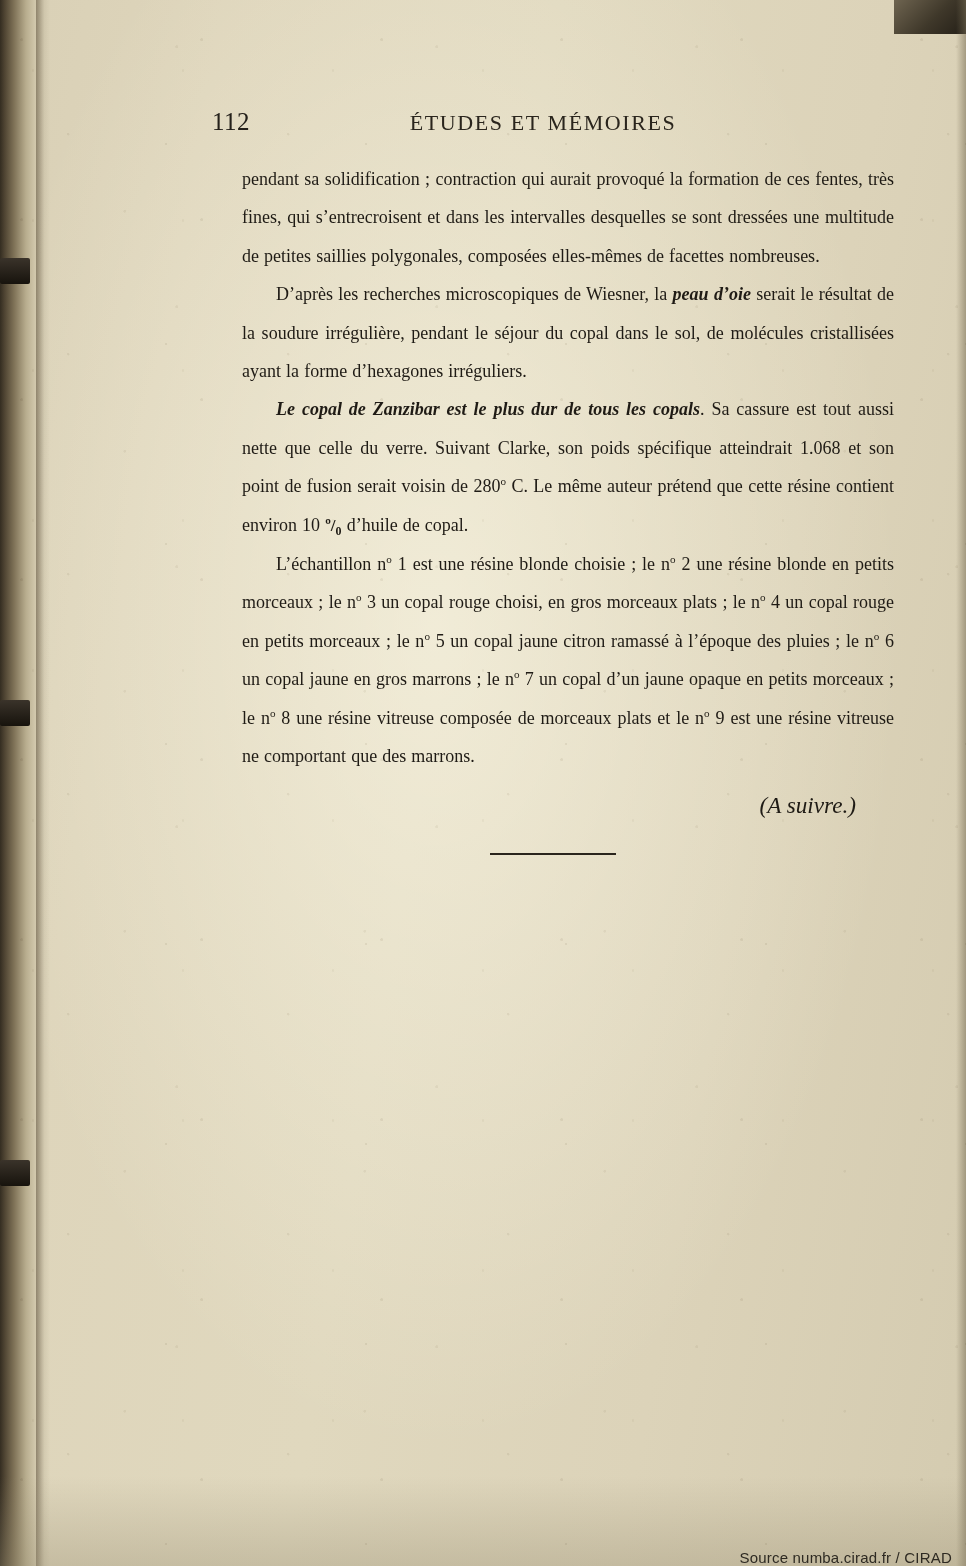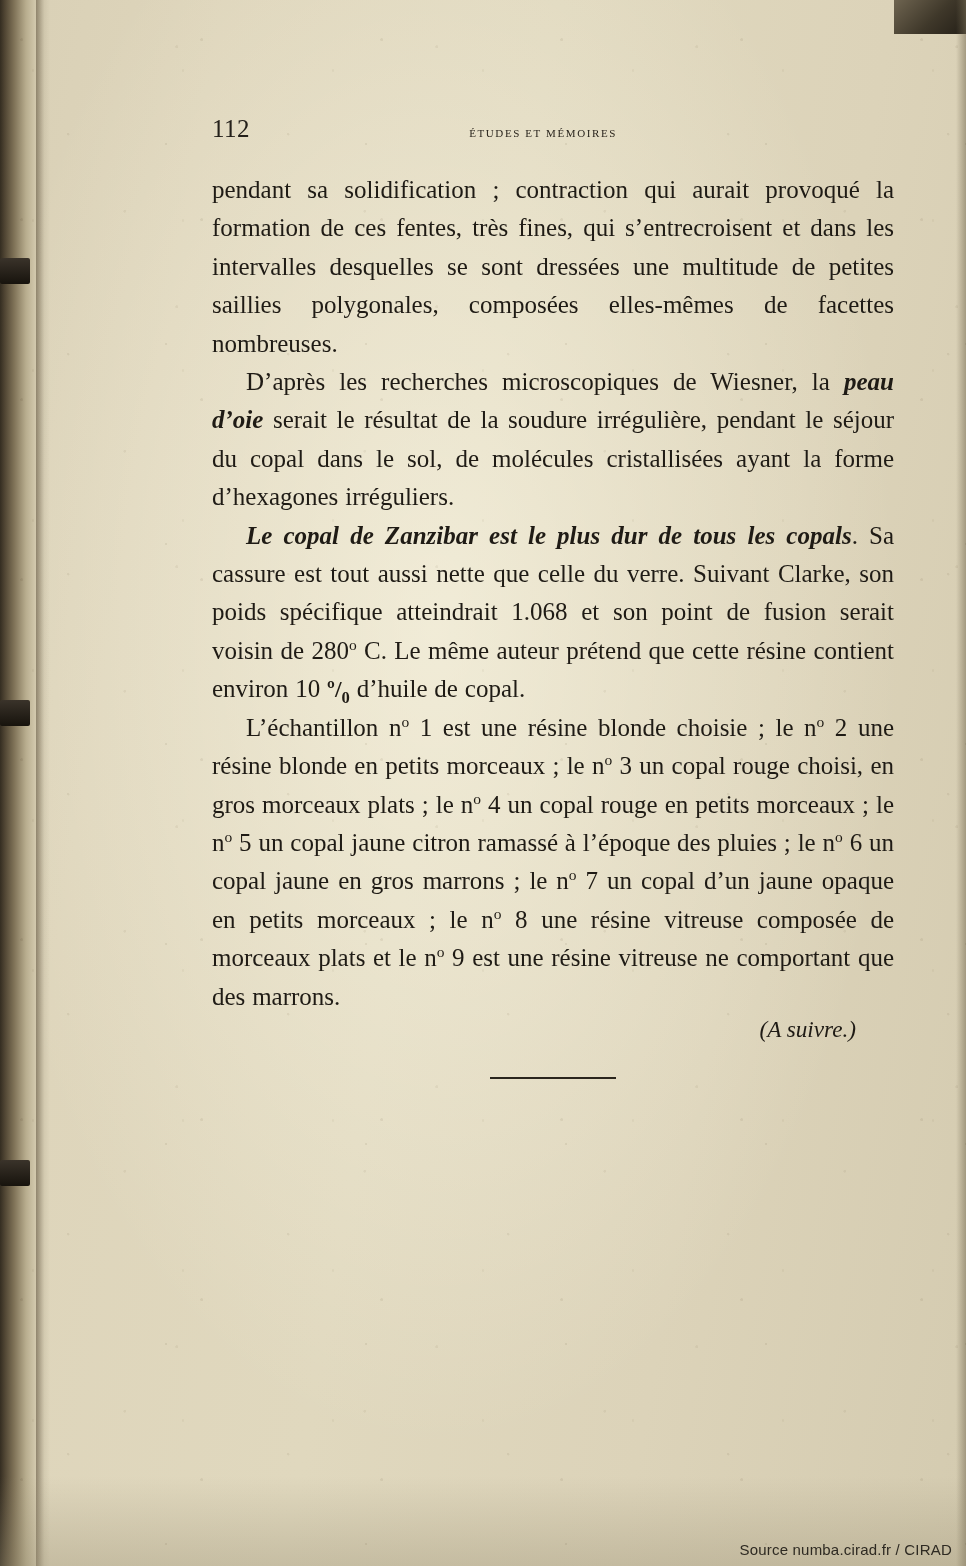--- a/index.html
+++ b/index.html
@@ -81,53 +81,54 @@
       radial-gradient(circle at 52% 88%, rgba(120,105,75,0.08) 0 1.2px, rgba(0,0,0,0) 1.6px),
       radial-gradient(circle at 22% 47%, rgba(130,115,85,0.07) 0 1.0px, rgba(0,0,0,0) 1.4px);
     background-size: 180px 180px, 220px 220px, 260px 260px, 200px 200px, 240px 240px, 150px 150px;
     pointer-events: none;
     mix-blend-mode: multiply;
   }
 
   #content {
     position: absolute;
     left: 212px;
-    top: 115px;
+    top: 104px;
     width: 682px;
   }
 
   .header-row {
     display: flex;
     align-items: baseline;
     height: 34px;
   }
   .folio {
     font-size: 25px;
     color: #24201a;
     letter-spacing: 0.5px;
   }
   .running-head {
     flex: 1;
     text-align: center;
-    font-size: 11px;
+    font-size: 22px;
     letter-spacing: 1.6px;
     color: #2a251d;
     padding-right: 58px;
     text-transform: uppercase;
     margin-top: 6px;
   }
 
   .body-text {
     margin-top: 22px;
     color: #1f1b15;
-    font-size: 25px;
+    font-size: 18px;
     line-height: 38.4px;
     text-align: justify;
     text-justify: inter-word;
     word-spacing: 0.6px;
+    margin-left: 30px;
   }
   .body-text p {
     margin: 0;
     text-indent: 34px;
   }
   .body-text p.noindent {
     text-indent: 0;
   }
   .it { font-style: italic; font-weight: bold; }
   sup {
@@ -139,20 +140,21 @@
     font-size: 0.95em;
     font-weight: bold;
   }
   .frac sub {
     font-size: 0.7em;
     vertical-align: sub;
     line-height: 0;
   }
 
   .suivre {
+    margin-top: 16px;
     text-align: right;
     font-style: italic;
     font-size: 23.2px;
     color: #1f1b15;
     padding-right: 38px;
   }
 
   .rule-wrap {
     margin-top: 34px;
     display: flex;
@@ -160,21 +162,21 @@
   }
   .rule {
     width: 126px;
     height: 0;
     border-top: 2px solid #2a251d;
   }
 
   #source {
     position: absolute;
     right: 14px;
-    bottom: 8px;
+    bottom: 0;
     font-family: "Liberation Sans", sans-serif;
     font-size: 15px;
     color: #2e2a22;
     letter-spacing: 0.2px;
   }
 </style>
 </head>
 <body>
 
 <div id="page">

